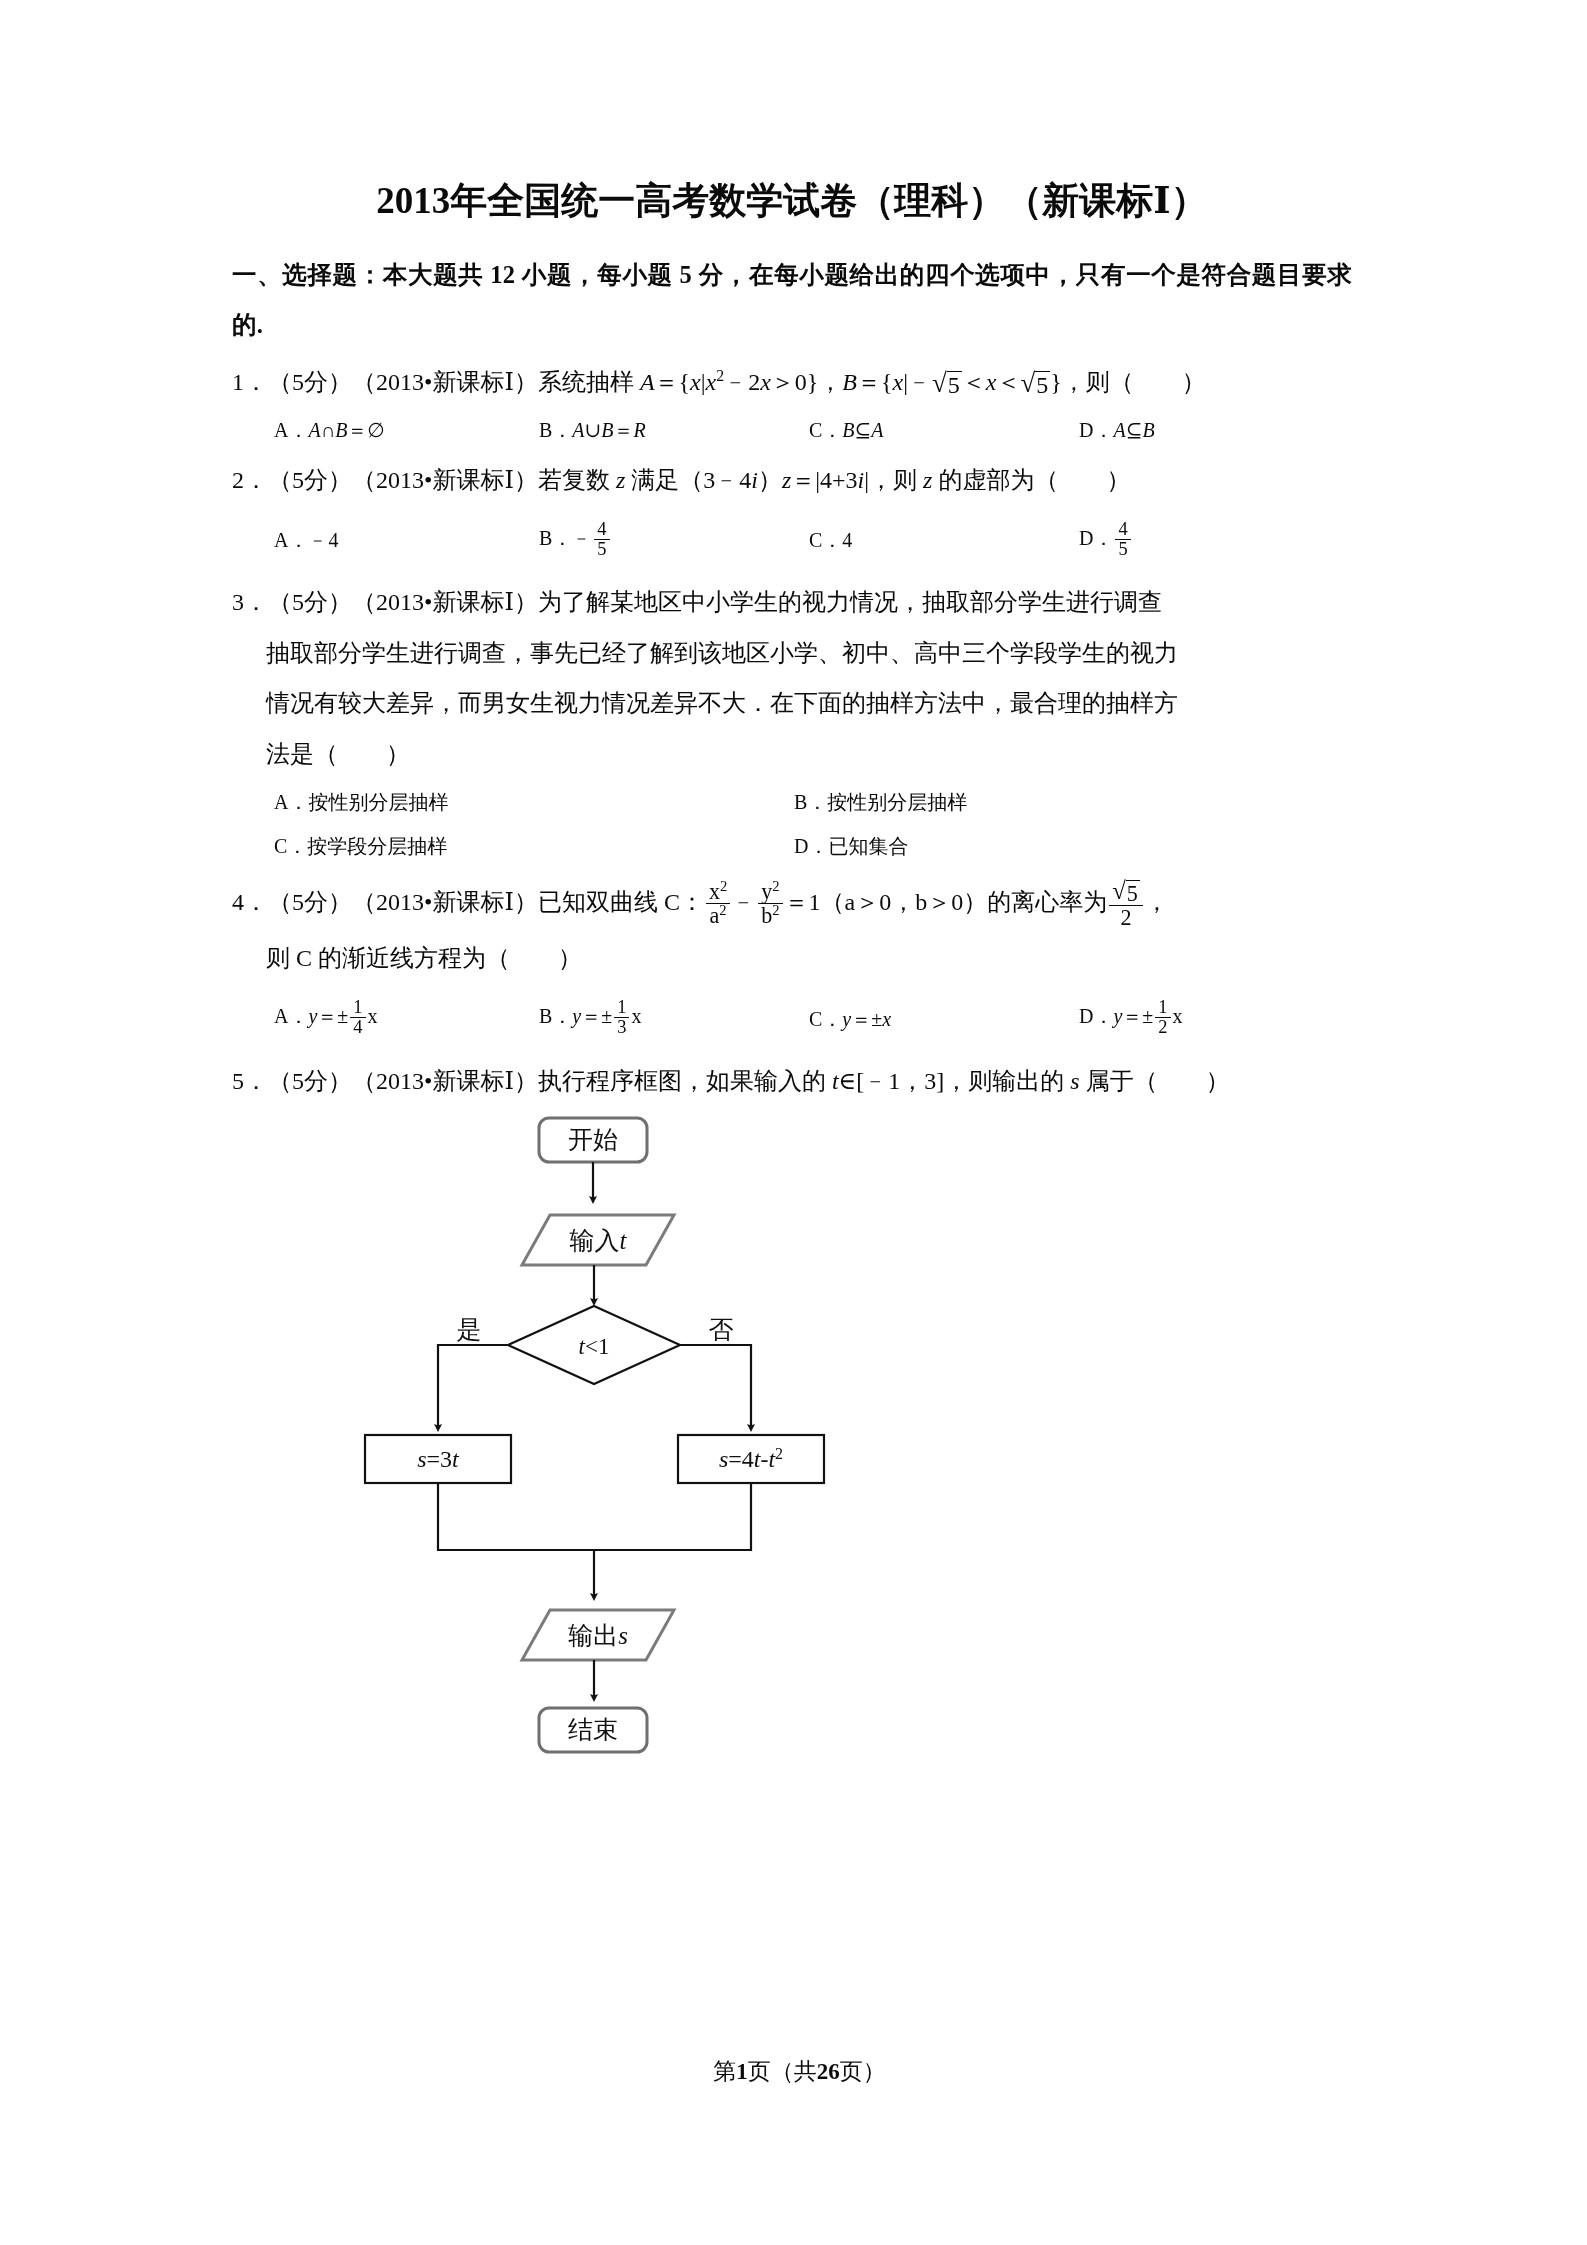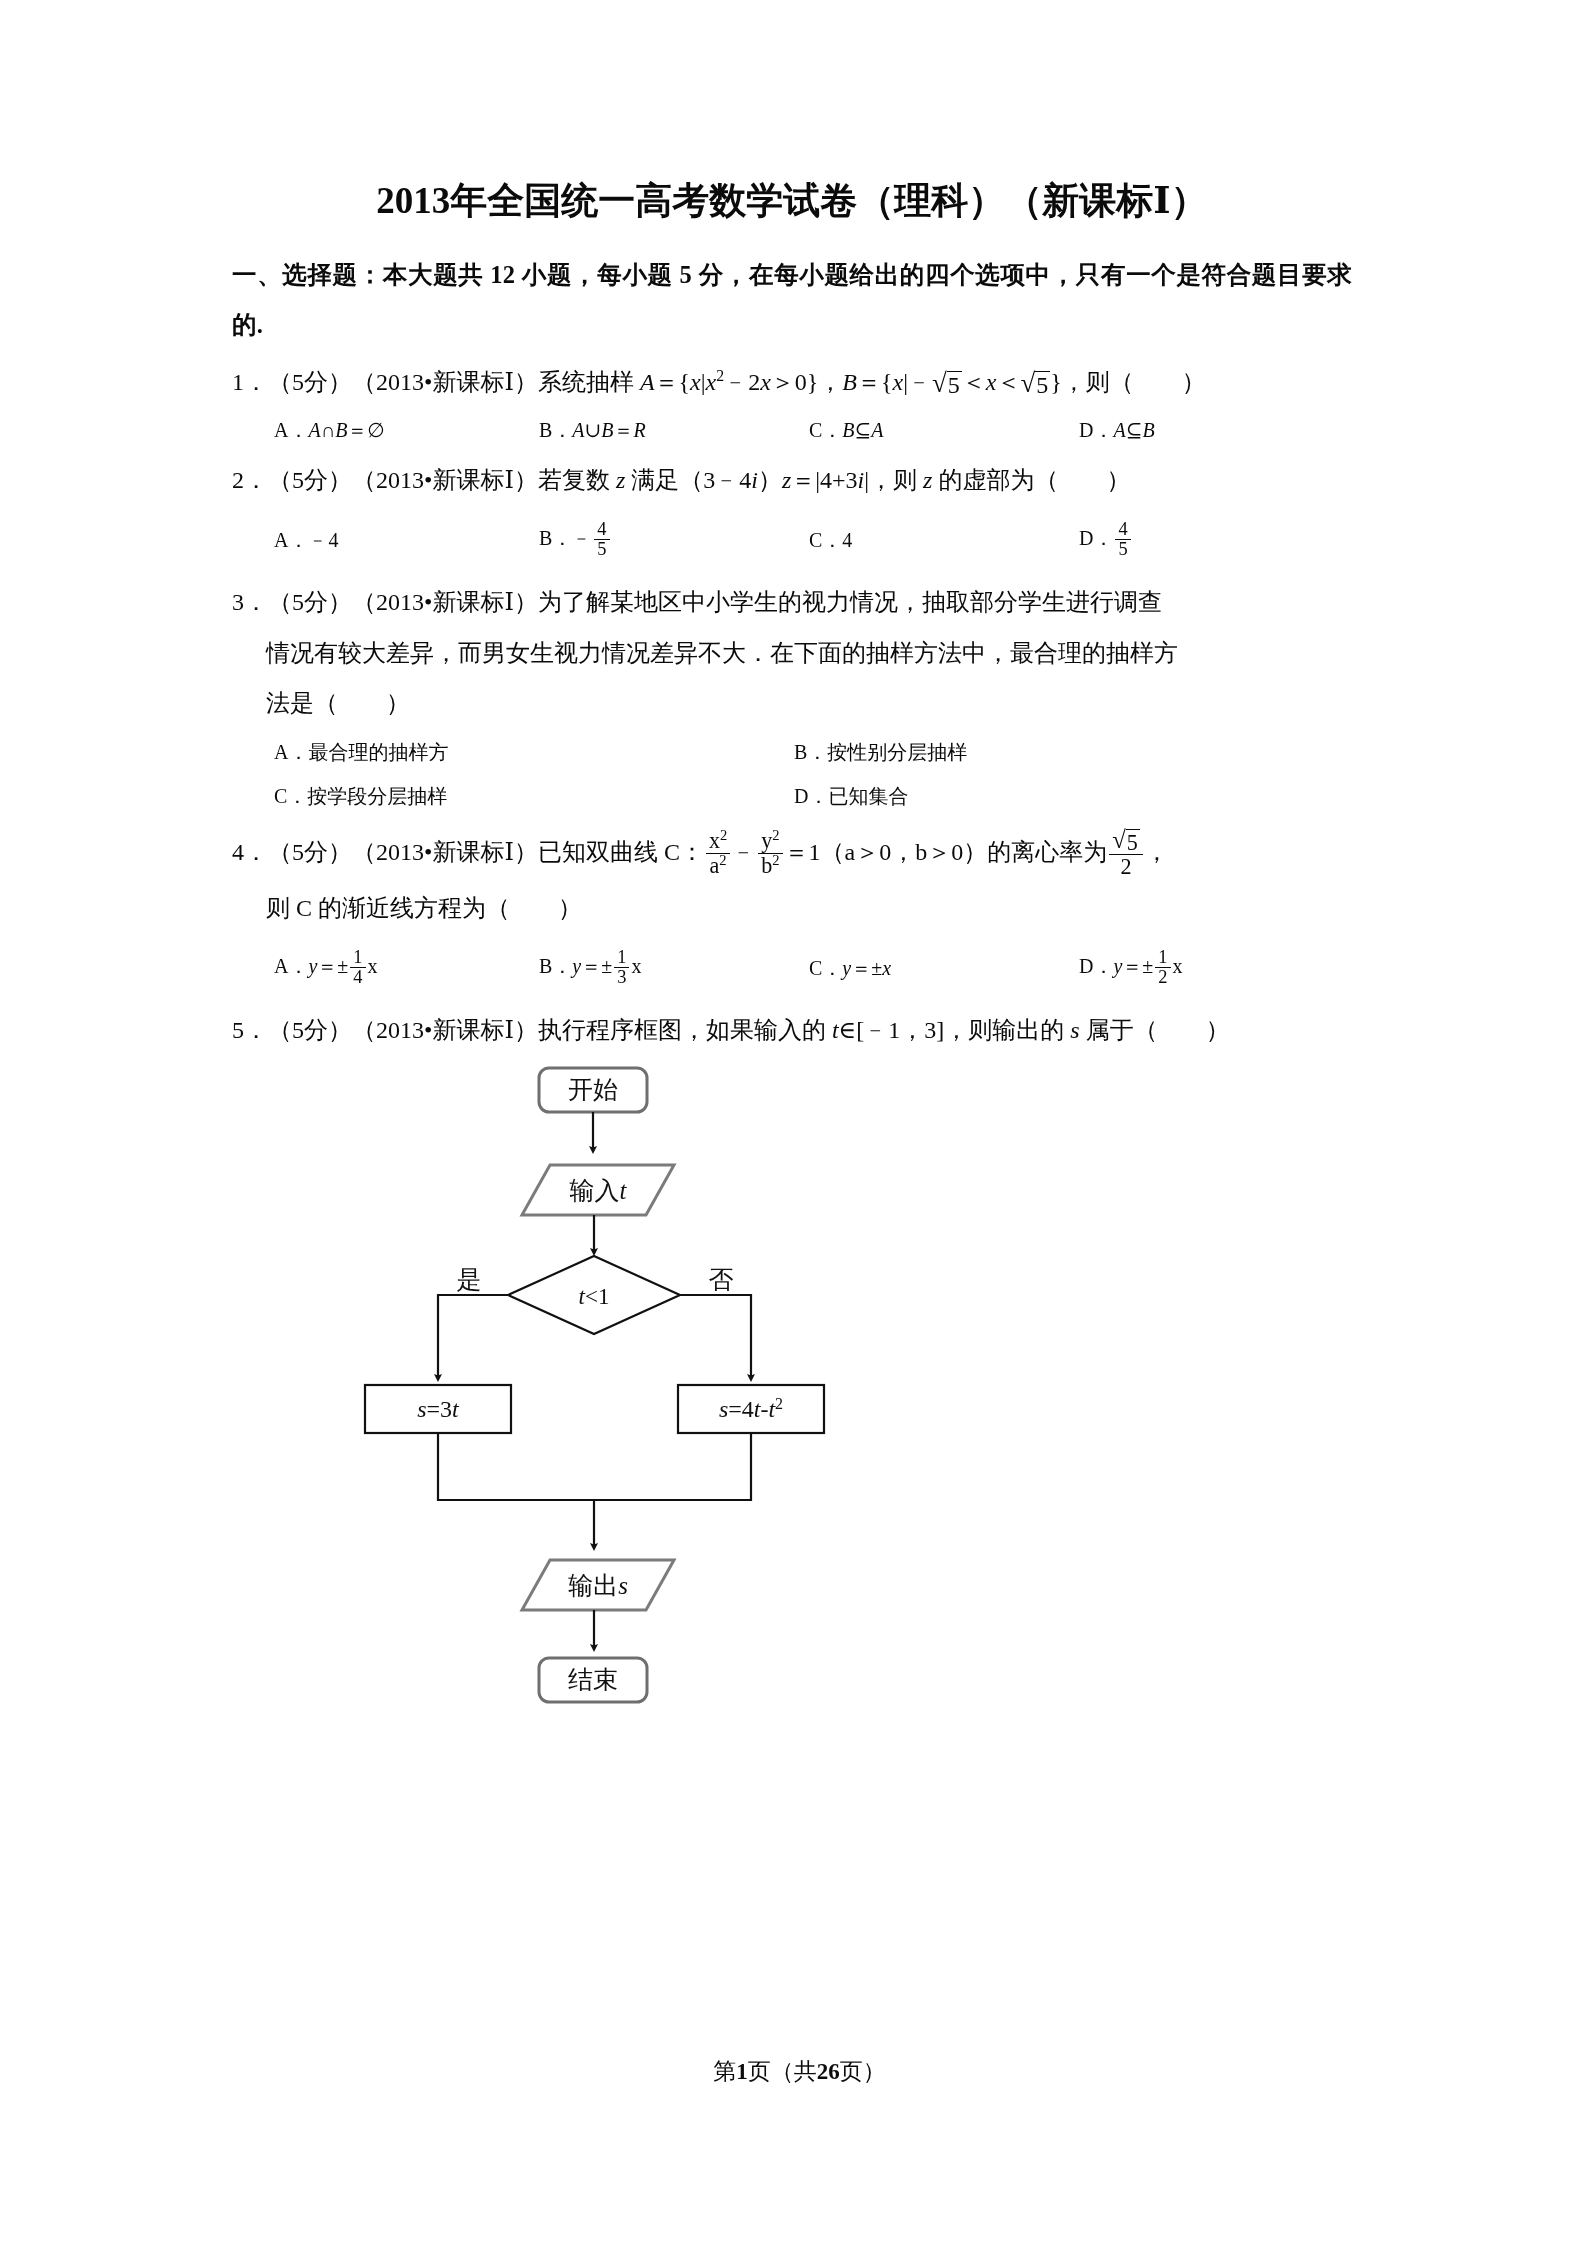--- a/index.html
+++ b/index.html
@@ -171,24 +171,25 @@
               <span class="num">4</span>
               <span class="den">5</span>
             </span></span>
       </div>
     </div>
 
     <div class="question">
       <p class="q-line">
         <span>3</span>．<span>（5分）</span><span>（2013•新课标Ⅰ）</span><span>为了解某地区中小学生的视力情况，抽取部分学生进行调查</span>
       </p>
+      <p class="q-line indent">抽取部分学生进行调查，事先已经了解到该地区小学、初中、高中三个学段学生的视力</p>
       <p class="q-line indent">情况有较大差异，而男女生视力情况差异不大．在下面的抽样方法中，最合理的抽样方</p>
       <p class="q-line indent">法是（　　）</p>
       <div class="opts opts-2">
-        <span class="opt">A．最合理的抽样方</span>
+        <span class="opt">A．按性别分层抽样</span>
         <span class="opt">B．按性别分层抽样</span>
       </div>
       <div class="opts opts-2">
         <span class="opt">C．按学段分层抽样</span>
         <span class="opt">D．已知集合</span>
       </div>
     </div>
 
     <div class="question">
       <p class="q-line" style="line-height:2.6">

